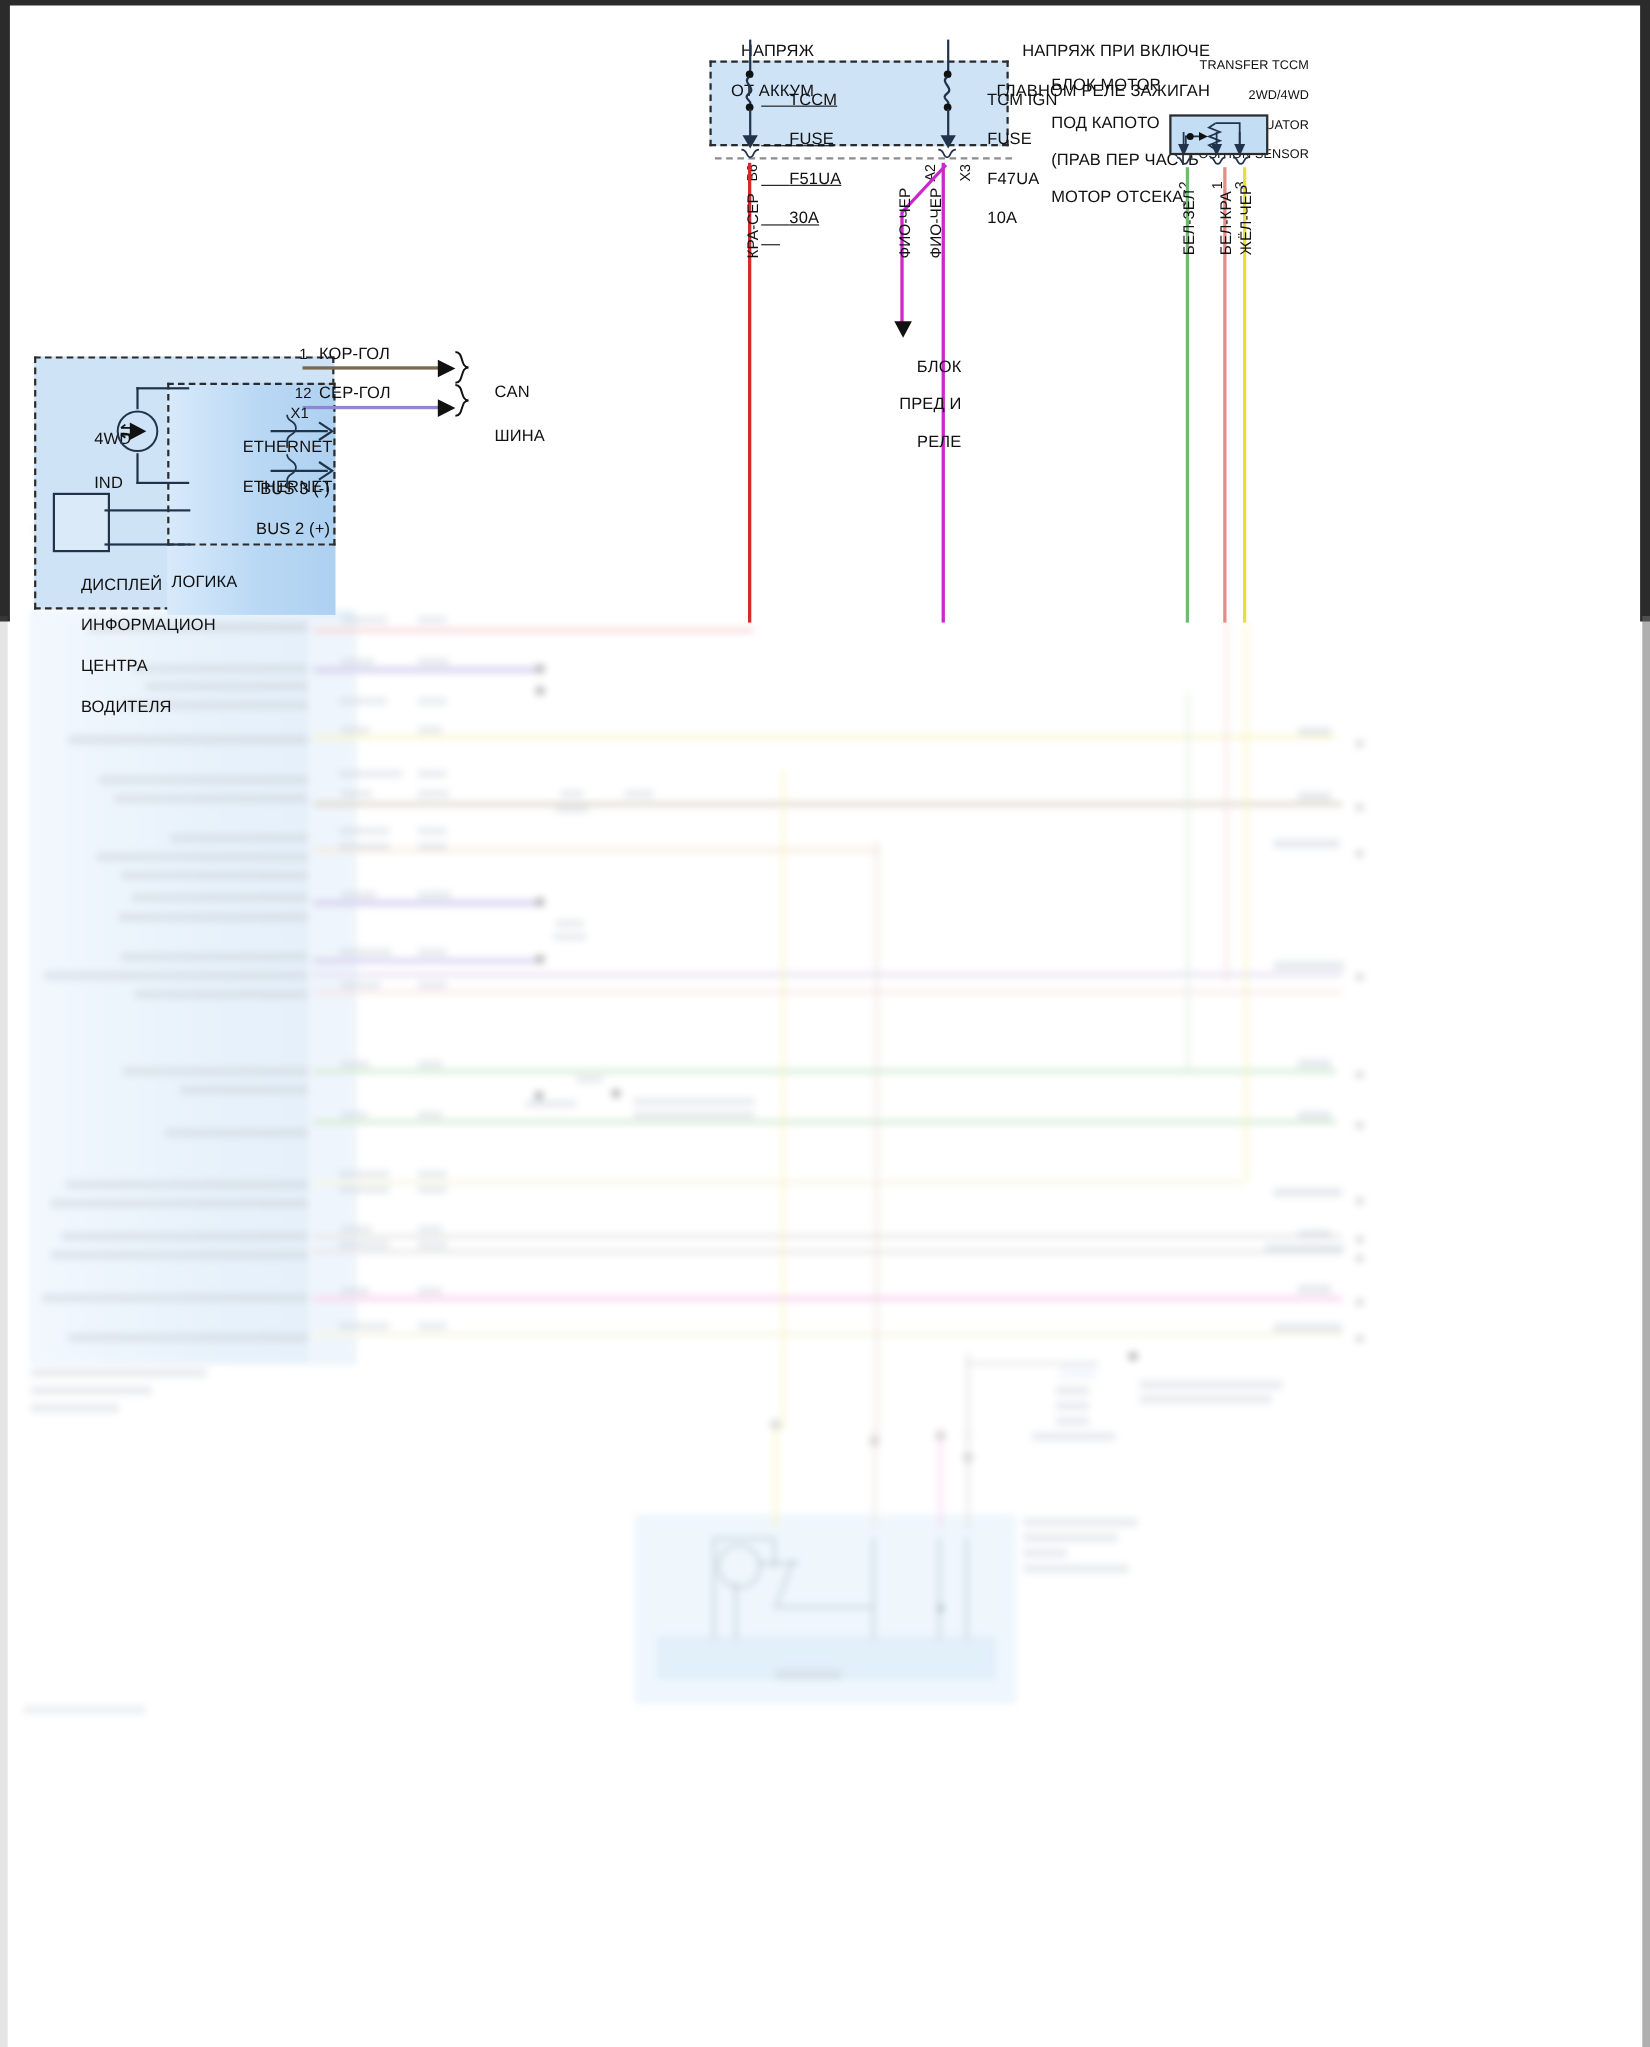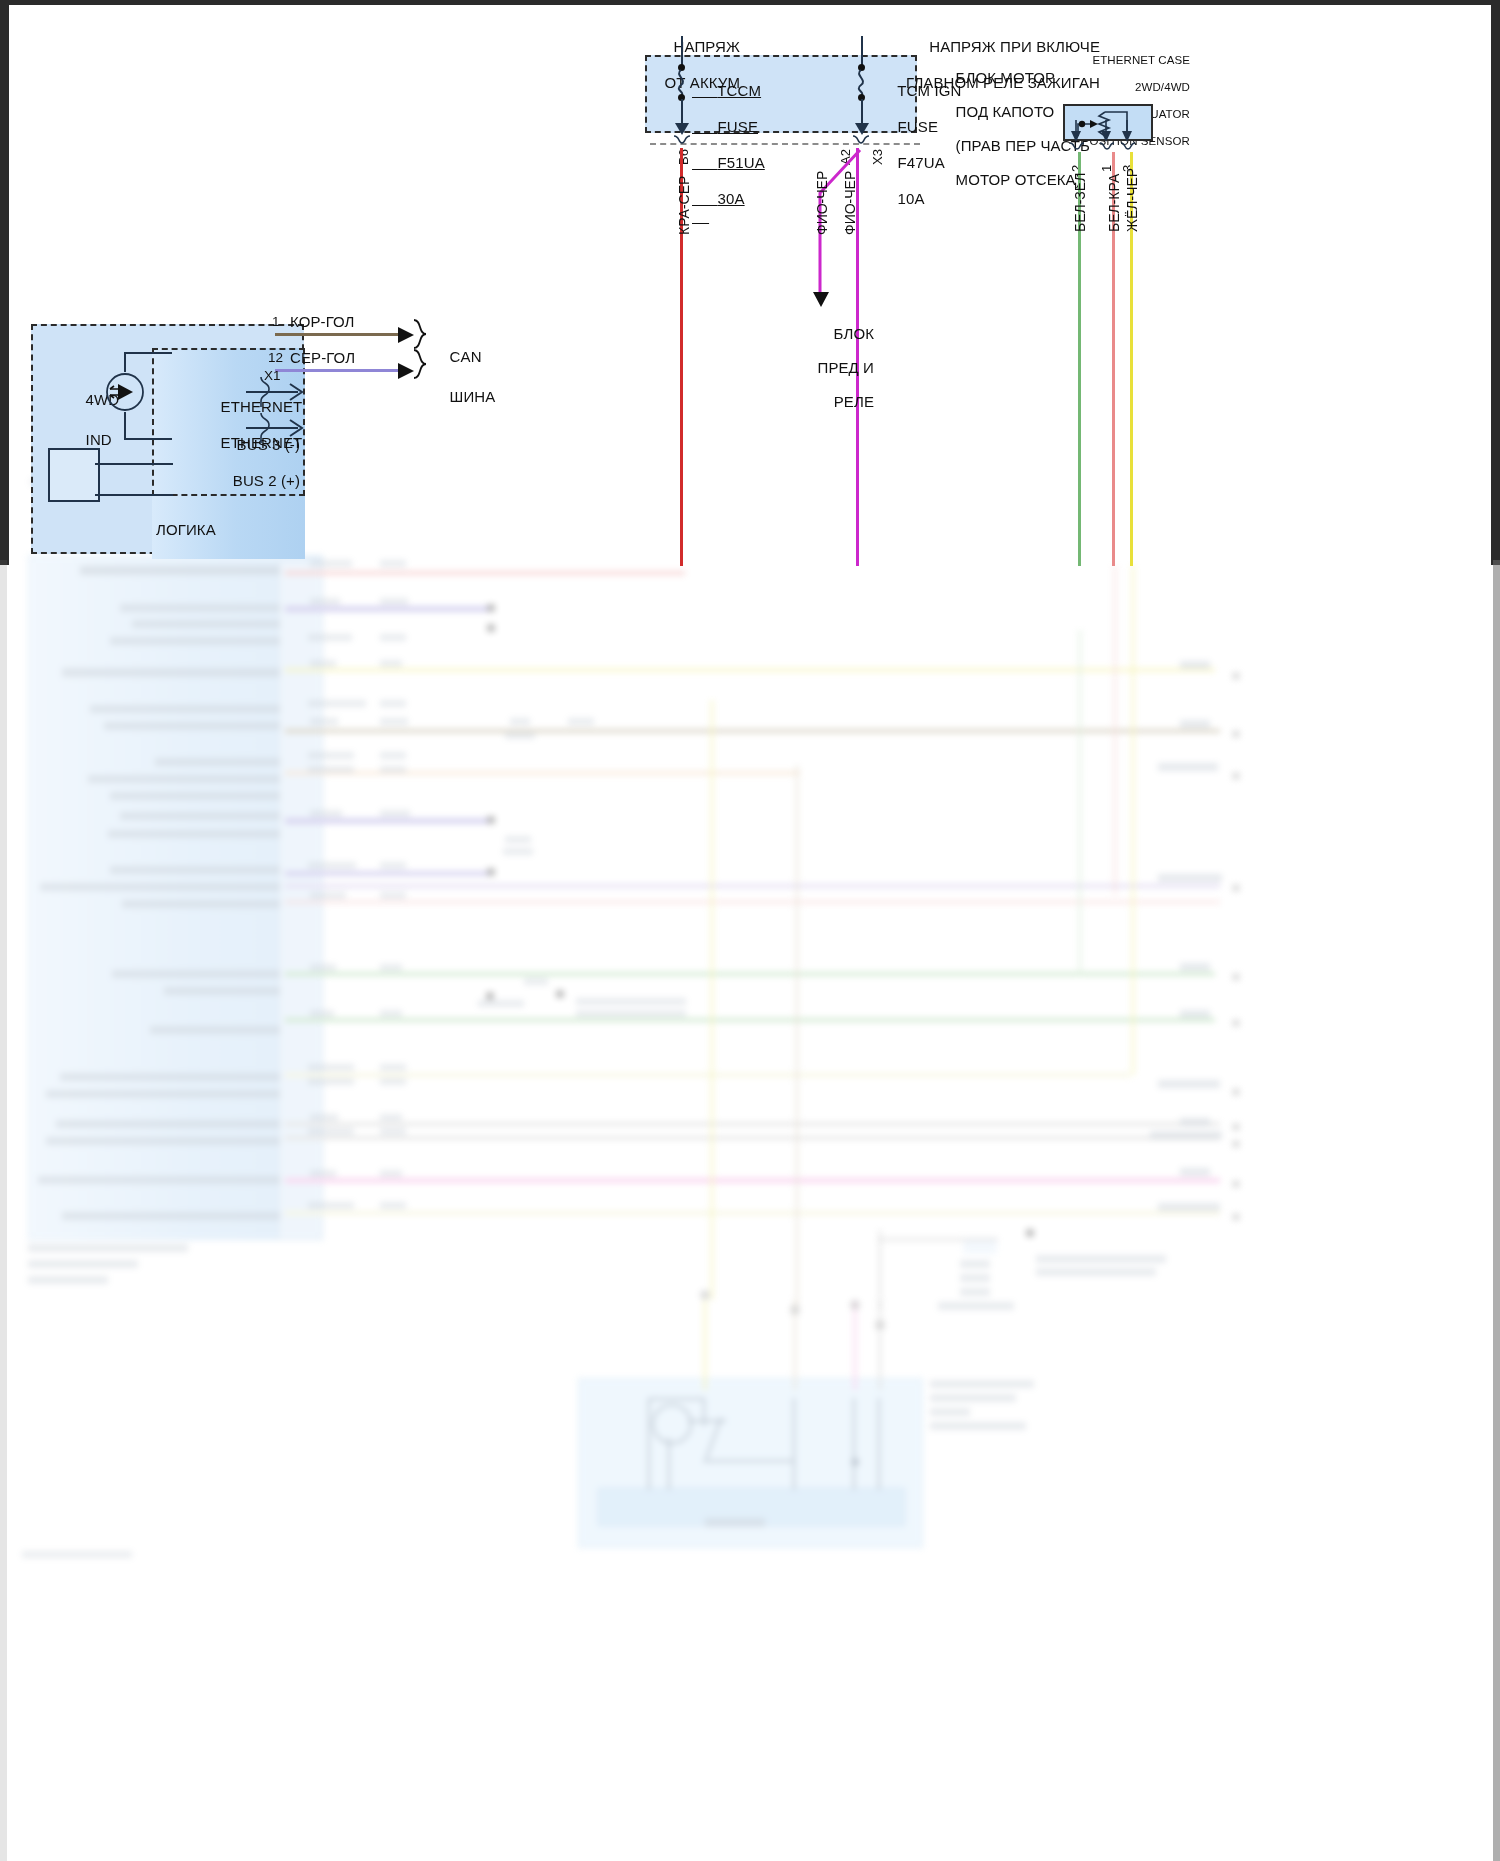--- a/index.html
+++ b/index.html
@@ -308,21 +308,21 @@
     </svg>
     <div class="vlbl" style="left:814px;top:235px;">ФИО-ЧЕР</div>
     <div class="vlbl" style="left:842px;top:235px;">ФИО-ЧЕР</div>
     <div class="lbl c" style="left:790px;top:308px;width:84px;line-height:17px;">
       <span>БЛОК</span><br>
       <span>ПРЕД И</span><br>
       <span>РЕЛЕ</span>
     </div>
 
     <div class="lbl c" style="left:1030px;top:40px;width:160px;line-height:13.5px;font-size:11.5px;">
-      <span>ETHERNET CASE</span><br>
+      <span>TRANSFER TCCM</span><br>
       <span>2WD/4WD</span><br>
       <span>ACTUATOR</span><br>
       <span>POSITION SENSOR</span>
     </div>
     <div class="box-solid" style="left:1063px;top:104px;width:90px;height:37px;"></div>
 
     <svg style="position:absolute;left:1063px;top:104px;width:90px;height:40px;">
       <path d="M15,32 L15,20 L32,20" stroke="#20334a" stroke-width="1.6" fill="none"></path>
       <circle cx="19" cy="20" r="3.2" fill="#111"></circle>
       <path d="M27,16 L35,20 L27,24 Z" fill="#111"></path>
@@ -382,20 +382,26 @@
     <div class="ln vline" style="left:124px;top:352px;height:20px;"></div>
     <div class="ln hline" style="left:124px;top:352px;width:48px;"></div>
     <div class="ln vline" style="left:124px;top:412px;height:28px;"></div>
     <div class="ln hline" style="left:124px;top:438px;width:48px;"></div>
 
     <div style="position:absolute;left:48px;top:448px;width:48px;height:50px;
                 border:2px solid #20334a;background:#daeaf9;"></div>
     <div class="ln hline" style="left:95px;top:463px;width:78px;"></div>
     <div class="ln hline" style="left:95px;top:494px;width:78px;"></div>
 
+    <div class="lbl" style="left:48px;top:504px;line-height:18.5px;">
+      <span>ДИСПЛЕЙ</span><br>
+      <span>ИНФОРМАЦИОН</span><br>
+      <span>ЦЕНТРА</span><br>
+      <span>ВОДИТЕЛЯ</span>
+    </div>
     <div class="lbl" style="left:156px;top:521px;">ЛОГИКА</div>
 
     <div class="lbl" style="left:195px;top:378px;line-height:19px;text-align:right;width:105px;">
       <span>ETHERNET</span><br>
       <span>BUS 3 (-)</span>
     </div>
     <svg style="position:absolute;left:246px;top:381px;width:70px;height:22px;">
       <path d="M0,11 L52,11" stroke="#20334a" stroke-width="2"></path>
       <path d="M44,3 L56,11 L44,19" stroke="#20334a" stroke-width="2" fill="none"></path>
     </svg>

